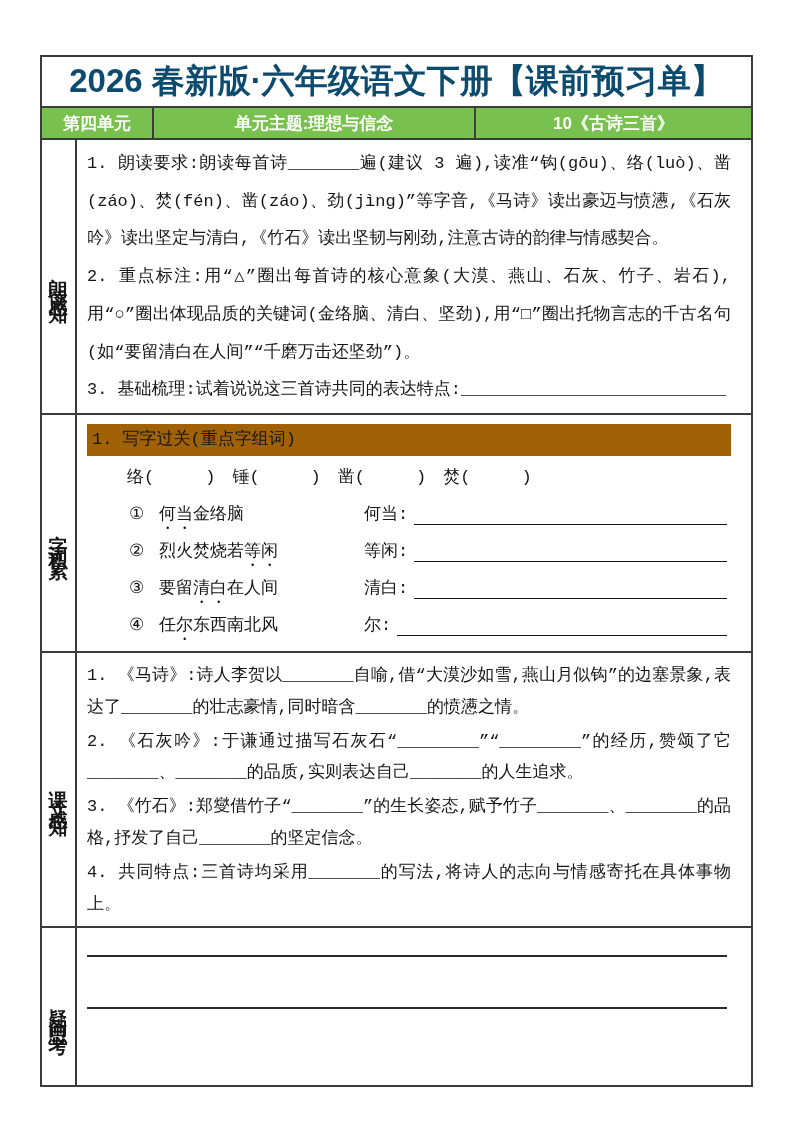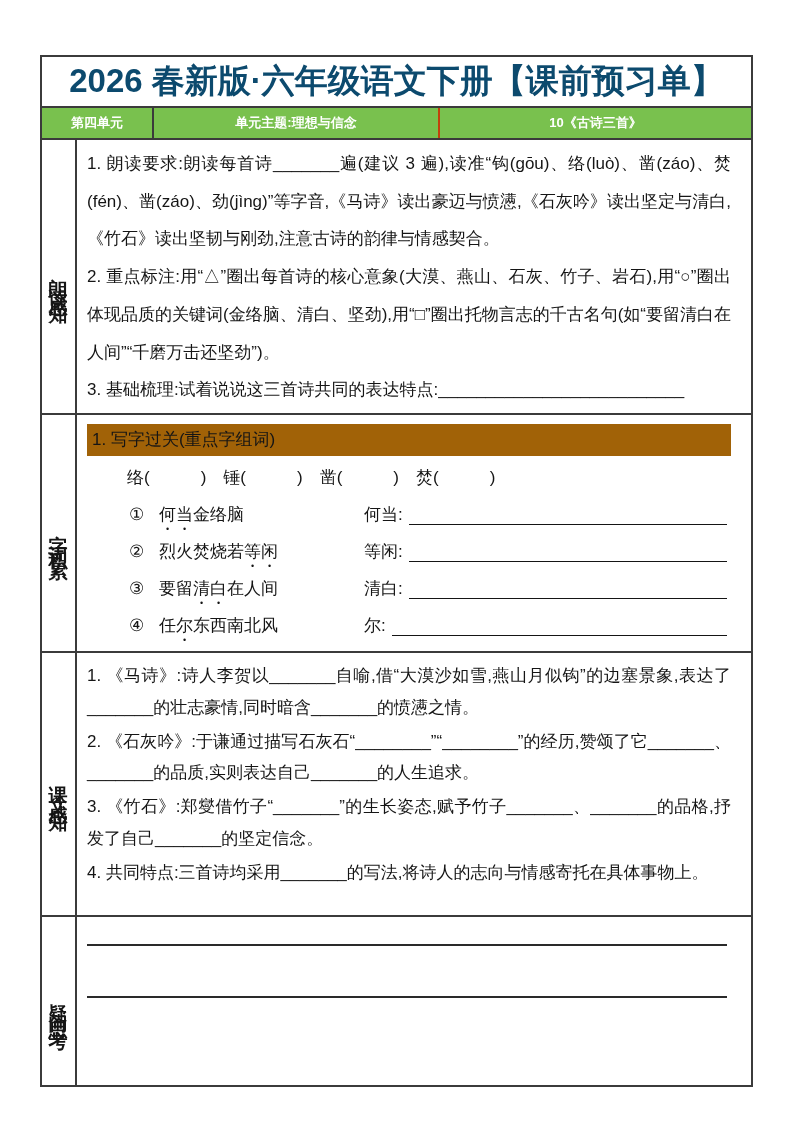--- a/index.html
+++ b/index.html
@@ -22,41 +22,41 @@
     display:flex; align-items:center; justify-content:center;
     font-size:33px; font-weight:bold;
     color:#0c4a6e; white-space:nowrap; overflow:hidden;
   }
   .green-row {
     flex:0 0 34px;
     display:flex;
     background:#79c14e;
     border-top:2px solid #3b3b3b;
     border-bottom:2px solid #3b3b3b;
-    color:#ffffff; font-weight:bold; font-size:13px;
+    color:#ffffff; font-weight:bold; font-size:17px;
   }
   .gcell { display:flex; align-items:center; justify-content:center; }
   .g1 { width:112px; border-right:2px solid #3b3b3b; }
-  .g2 { width:286px; border-right:2px solid #c2410c; }
+  .g2 { width:322px; border-right:2px solid #404040; }
   .g3 { flex:1;border-radius:10px; }
   .row { display:flex; border-bottom:2px solid #3b3b3b; }
   .row:last-child { border-bottom:none; flex:1; }
   .row-reading { flex:0 0 272px; }
   .row-words   { flex:0 0 238px; }
   .row-text    { flex:0 0 264px; }
   .labelcol {
     width:35px; flex:0 0 35px;
     border-right:2px solid #3b3b3b;
     display:flex; align-items:center; justify-content:center;
     font-weight:bold; font-size:19px;
     writing-mode:vertical-lr; text-orientation:upright;
     letter-spacing:9px; line-height:1;
     padding-top:9px;
   }
-  .content { flex:1; padding:5px 20px 4px 10px; font-size:17px; overflow:hidden; }
+  .content { flex:1; padding:5px 20px 4px 10px; font-size:17px; overflow:hidden;font-family:Liberation Mono, monospace; }
   .row-reading p { line-height:2.22; text-align:justify; }
   .row-text p { line-height:1.87; margin:2px 0; text-align:justify; }
   .strip {
     background:#a16207; line-height:1.85;
     padding-left:5px; margin:4px 0 2px 0;
   }
   .practice { padding-left:40px; line-height:2.3; white-space:pre; }
   .witem { display:flex; line-height:2.12; padding-left:42px; align-items:stretch; }
   .wnum { width:30px; flex:0 0 30px; }
   .wphrase { width:205px; flex:0 0 205px; }

